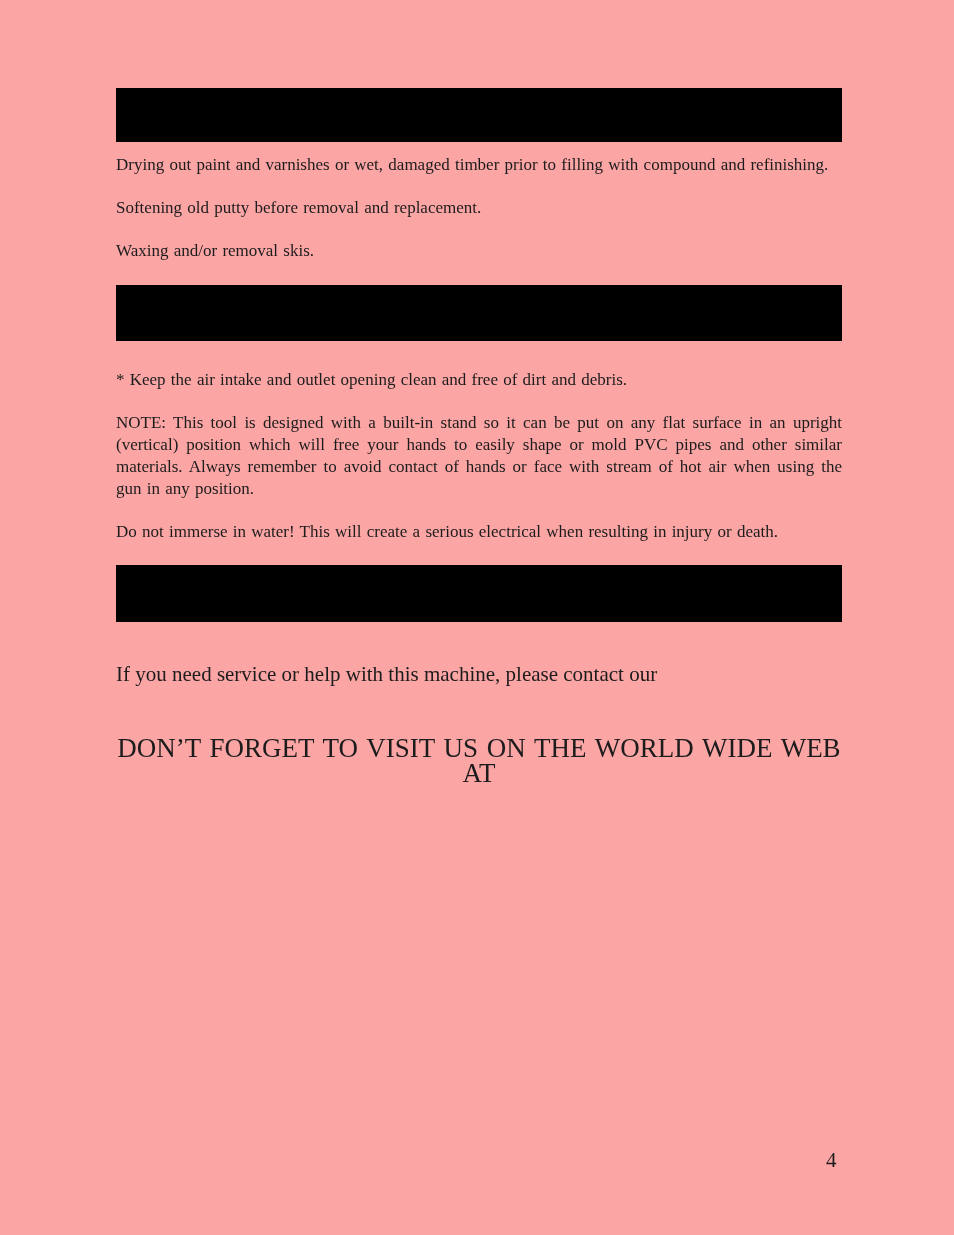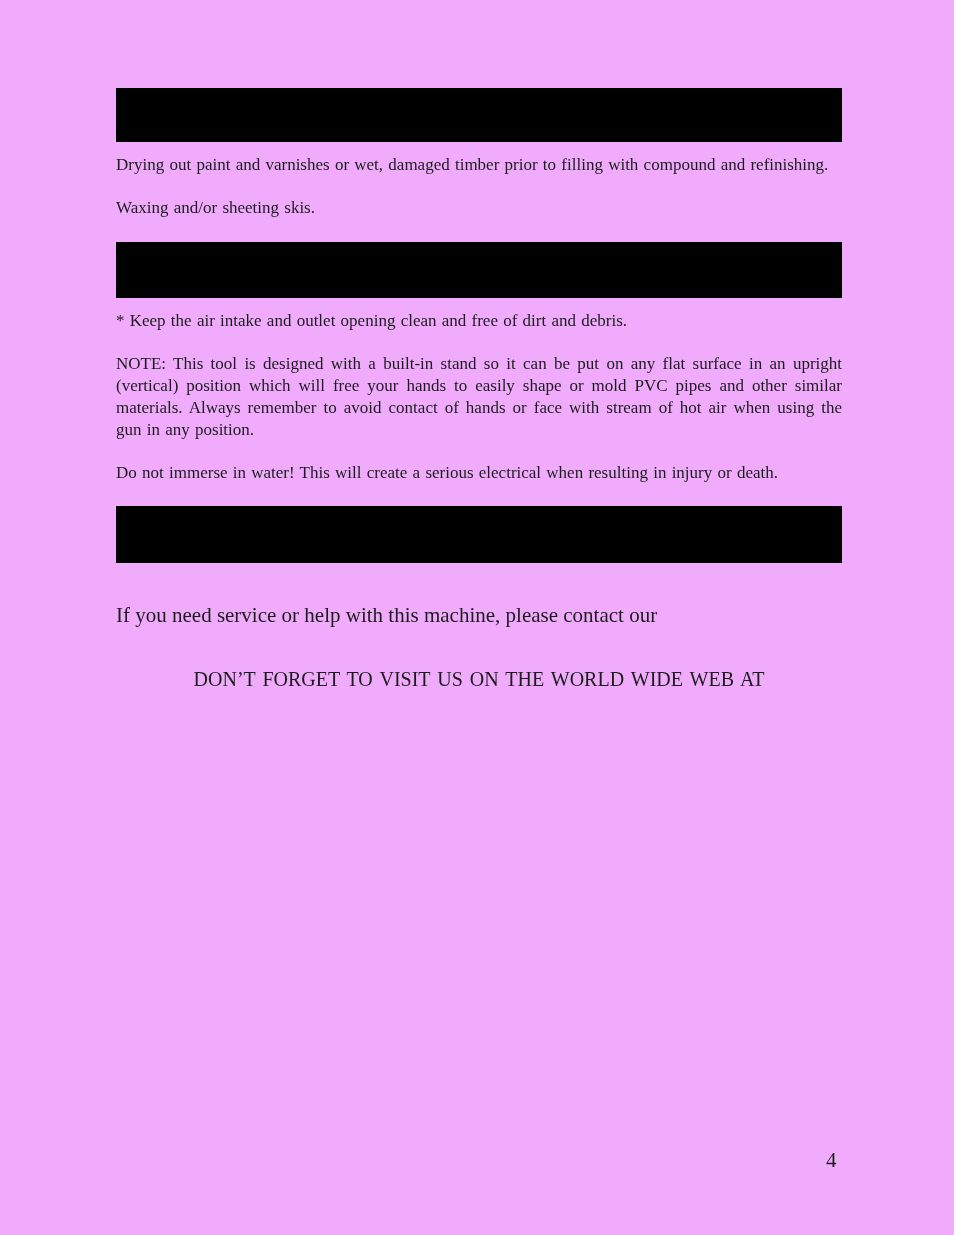--- a/index.html
+++ b/index.html
@@ -4,21 +4,21 @@
 <style>
   html, body {
     margin: 0;
     padding: 0;
     background: #ffffff;
   }
   .page {
     position: relative;
     width: 954px;
     height: 1235px;
-    background: #f0abfc;
+    background: #fca5a5;
     font-family: "Liberation Serif", serif;
     color: #1c1c1c;
     overflow: hidden;
   }
   .content {
     position: absolute;
     left: 116px;
     top: 0;
     width: 726px;
   }
@@ -30,55 +30,56 @@
   .bar-2 { margin-top: 23px; height: 56px; }
   .bar-3 { margin-top: 22px; height: 57px; }
   p.body-para {
     margin: 0 0 21px 0;
     font-size: 17px;
     line-height: 22px;
     text-align: justify;
     word-spacing: 1px;
   }
   p.first-after-bar-1 { margin-top: 12px; }
-  p.first-after-bar-2 { margin-top: 12px; }
+  p.first-after-bar-2 { margin-top: 28px; }
   .service-contact {
     margin: 42px 0 21px 0;
     font-size: 21px;
     line-height: 21.5px;
     font-family: Liberation Serif, serif;
   }
   .service-contact .line {
     white-space: nowrap;
   }
   .web-banner {
-    margin-top: 40px;
+    margin-top: 50px;
     text-align: center;
-    font-size: 20px;
+    font-size: 27px;
     line-height: 25px;
     word-spacing: 2px;
   }
   .page-number {
     position: absolute;
     left: 826px;
     top: 1148px;
     font-size: 21px;
     line-height: 24px;
   }
 </style>
 </head>
 <body>
 
 <div class="page">
   <div class="content">
 
     <div class="header-bar bar-1"></div>
 
     <p class="body-para first-after-bar-1">Drying out paint and varnishes or wet, damaged timber prior to filling with compound and refinishing.</p>
-    <p class="body-para">Waxing and/or sheeting skis.</p>
+    <p class="body-para">Softening old putty before removal and replacement.</p>
+    <p class="body-para">Waxing and/or removal skis.</p>
 
     <div class="header-bar bar-2"></div>
 
     <p class="body-para first-after-bar-2">* Keep the air intake and outlet opening clean and free of dirt and debris.</p>
     <p class="body-para">NOTE: This tool is designed with a built-in stand so it can be put on any flat surface in an upright (vertical) position which will free your hands to easily shape or mold PVC pipes and other similar materials.  Always remember to avoid contact of hands or face with stream of hot air when using the gun in any position.</p>
     <p class="body-para">Do not immerse in water!  This will create a serious electrical when resulting in injury or death.</p>
 
     <div class="header-bar bar-3"></div>
 
     <div class="service-contact">

